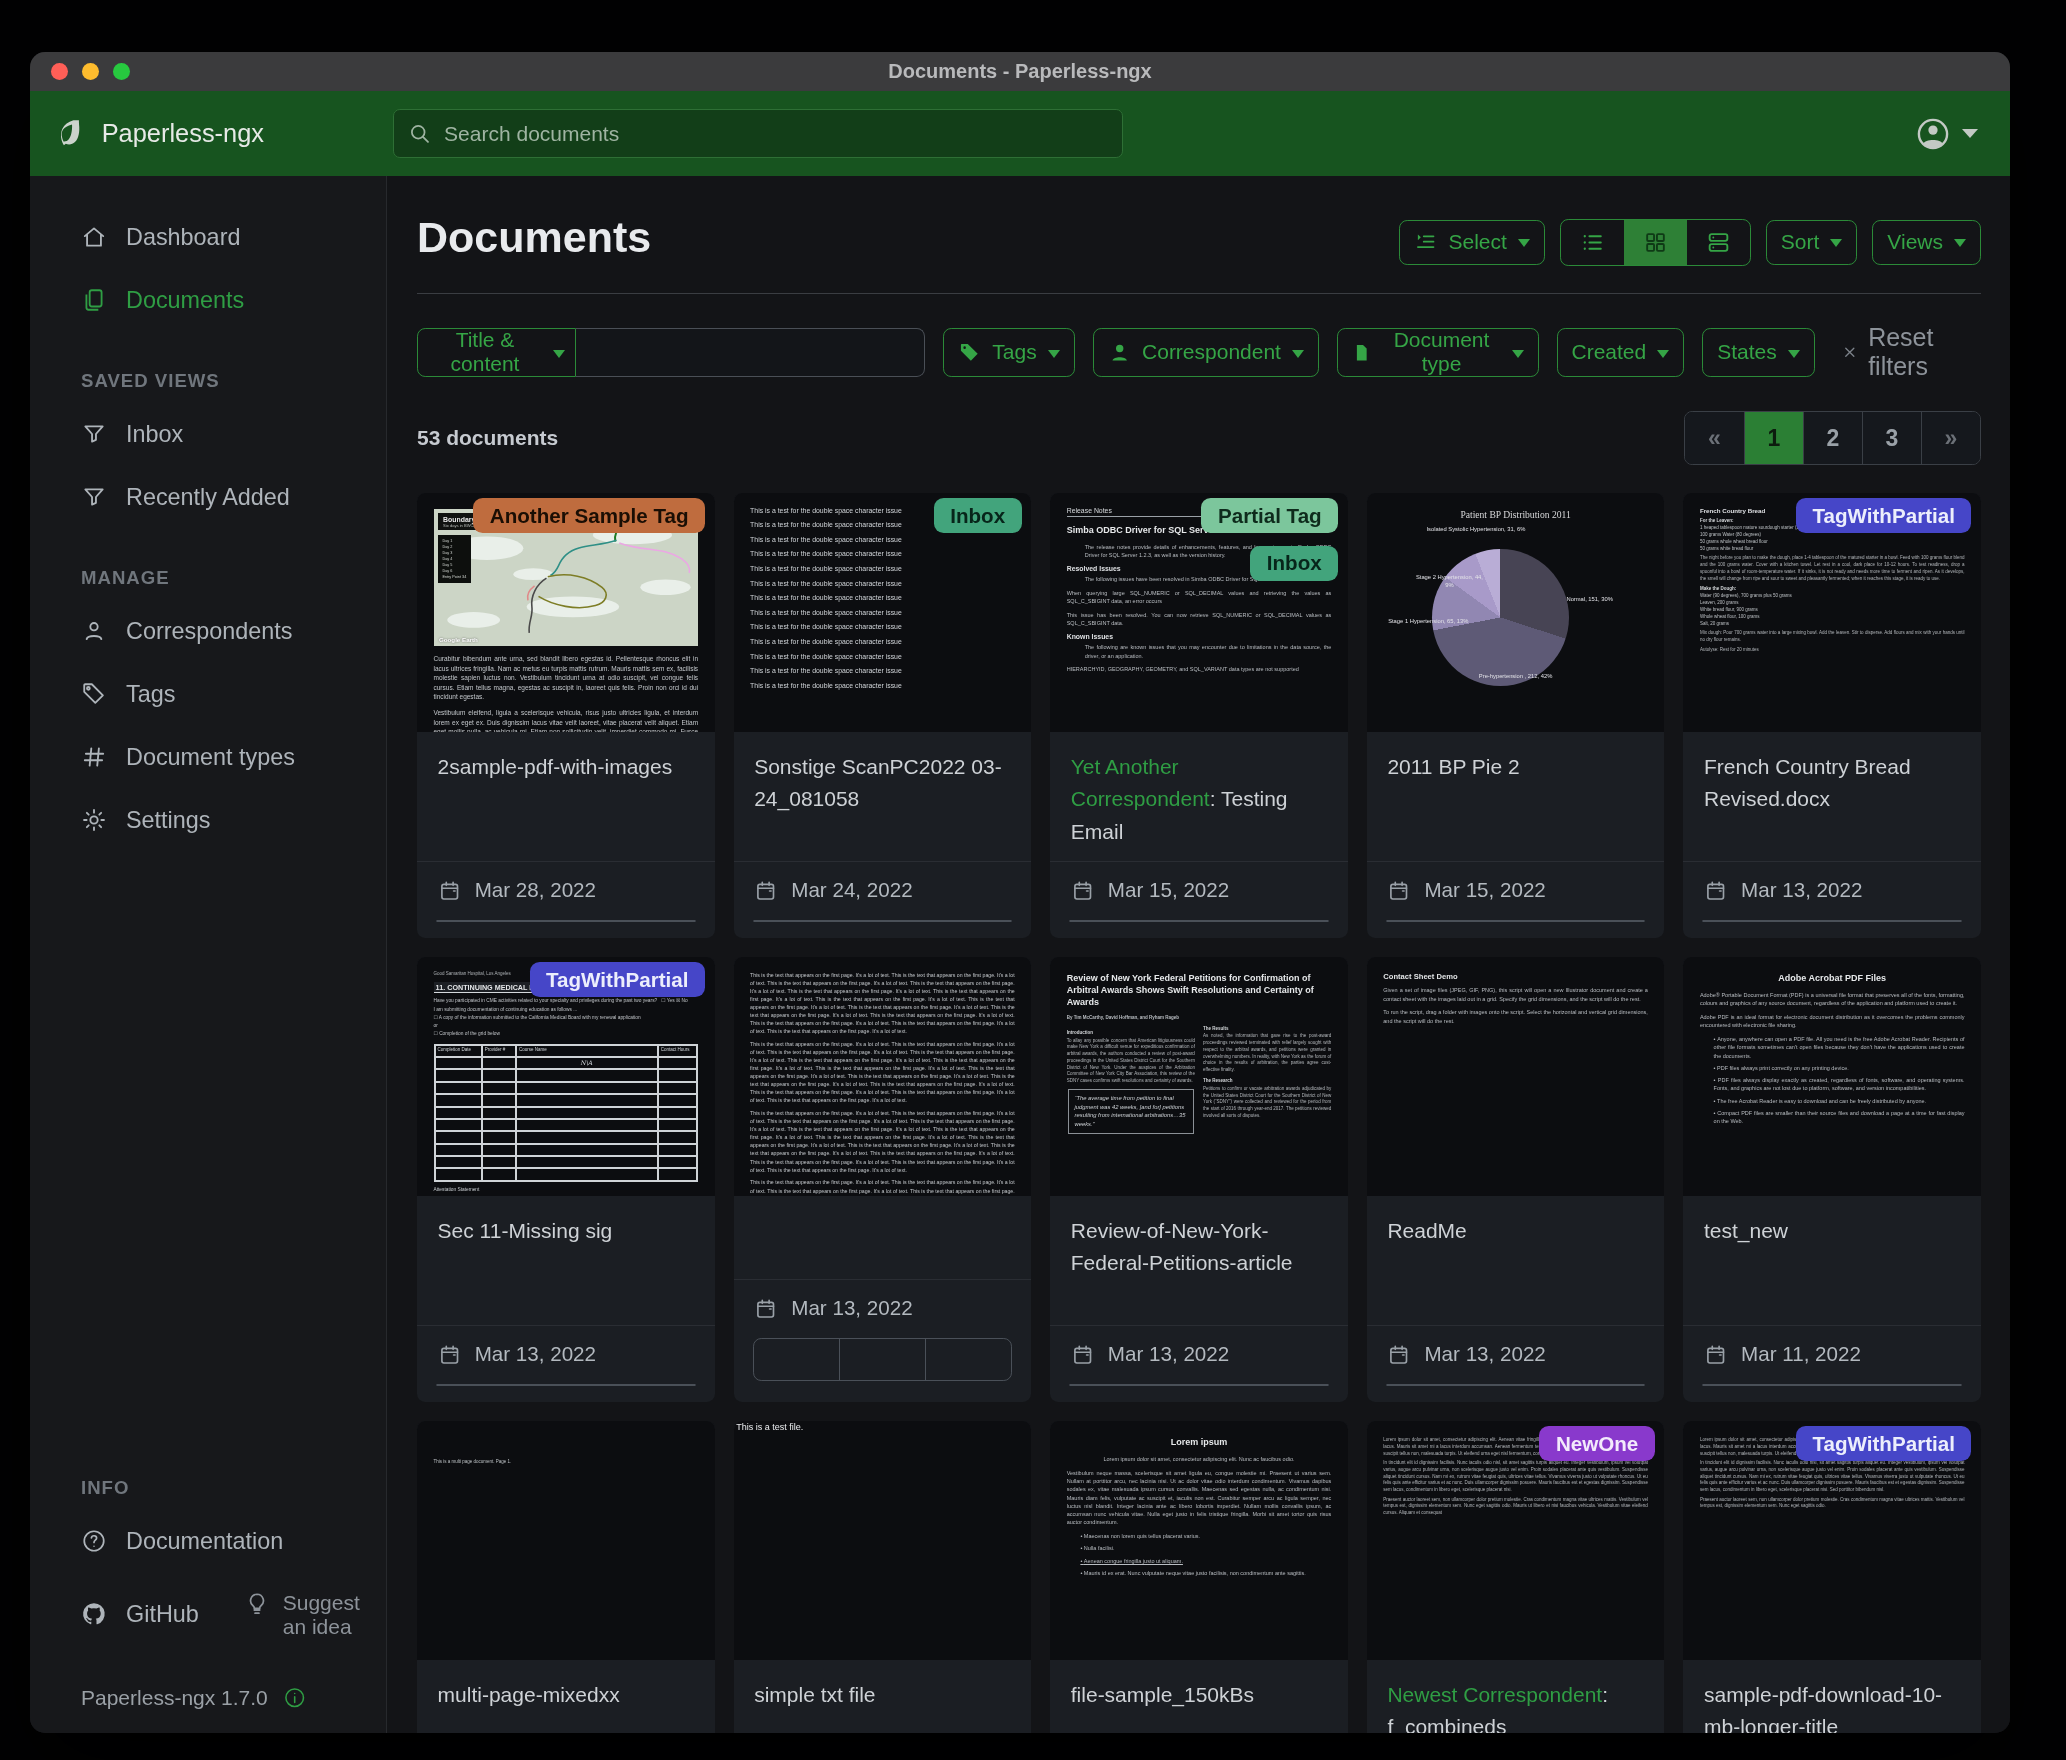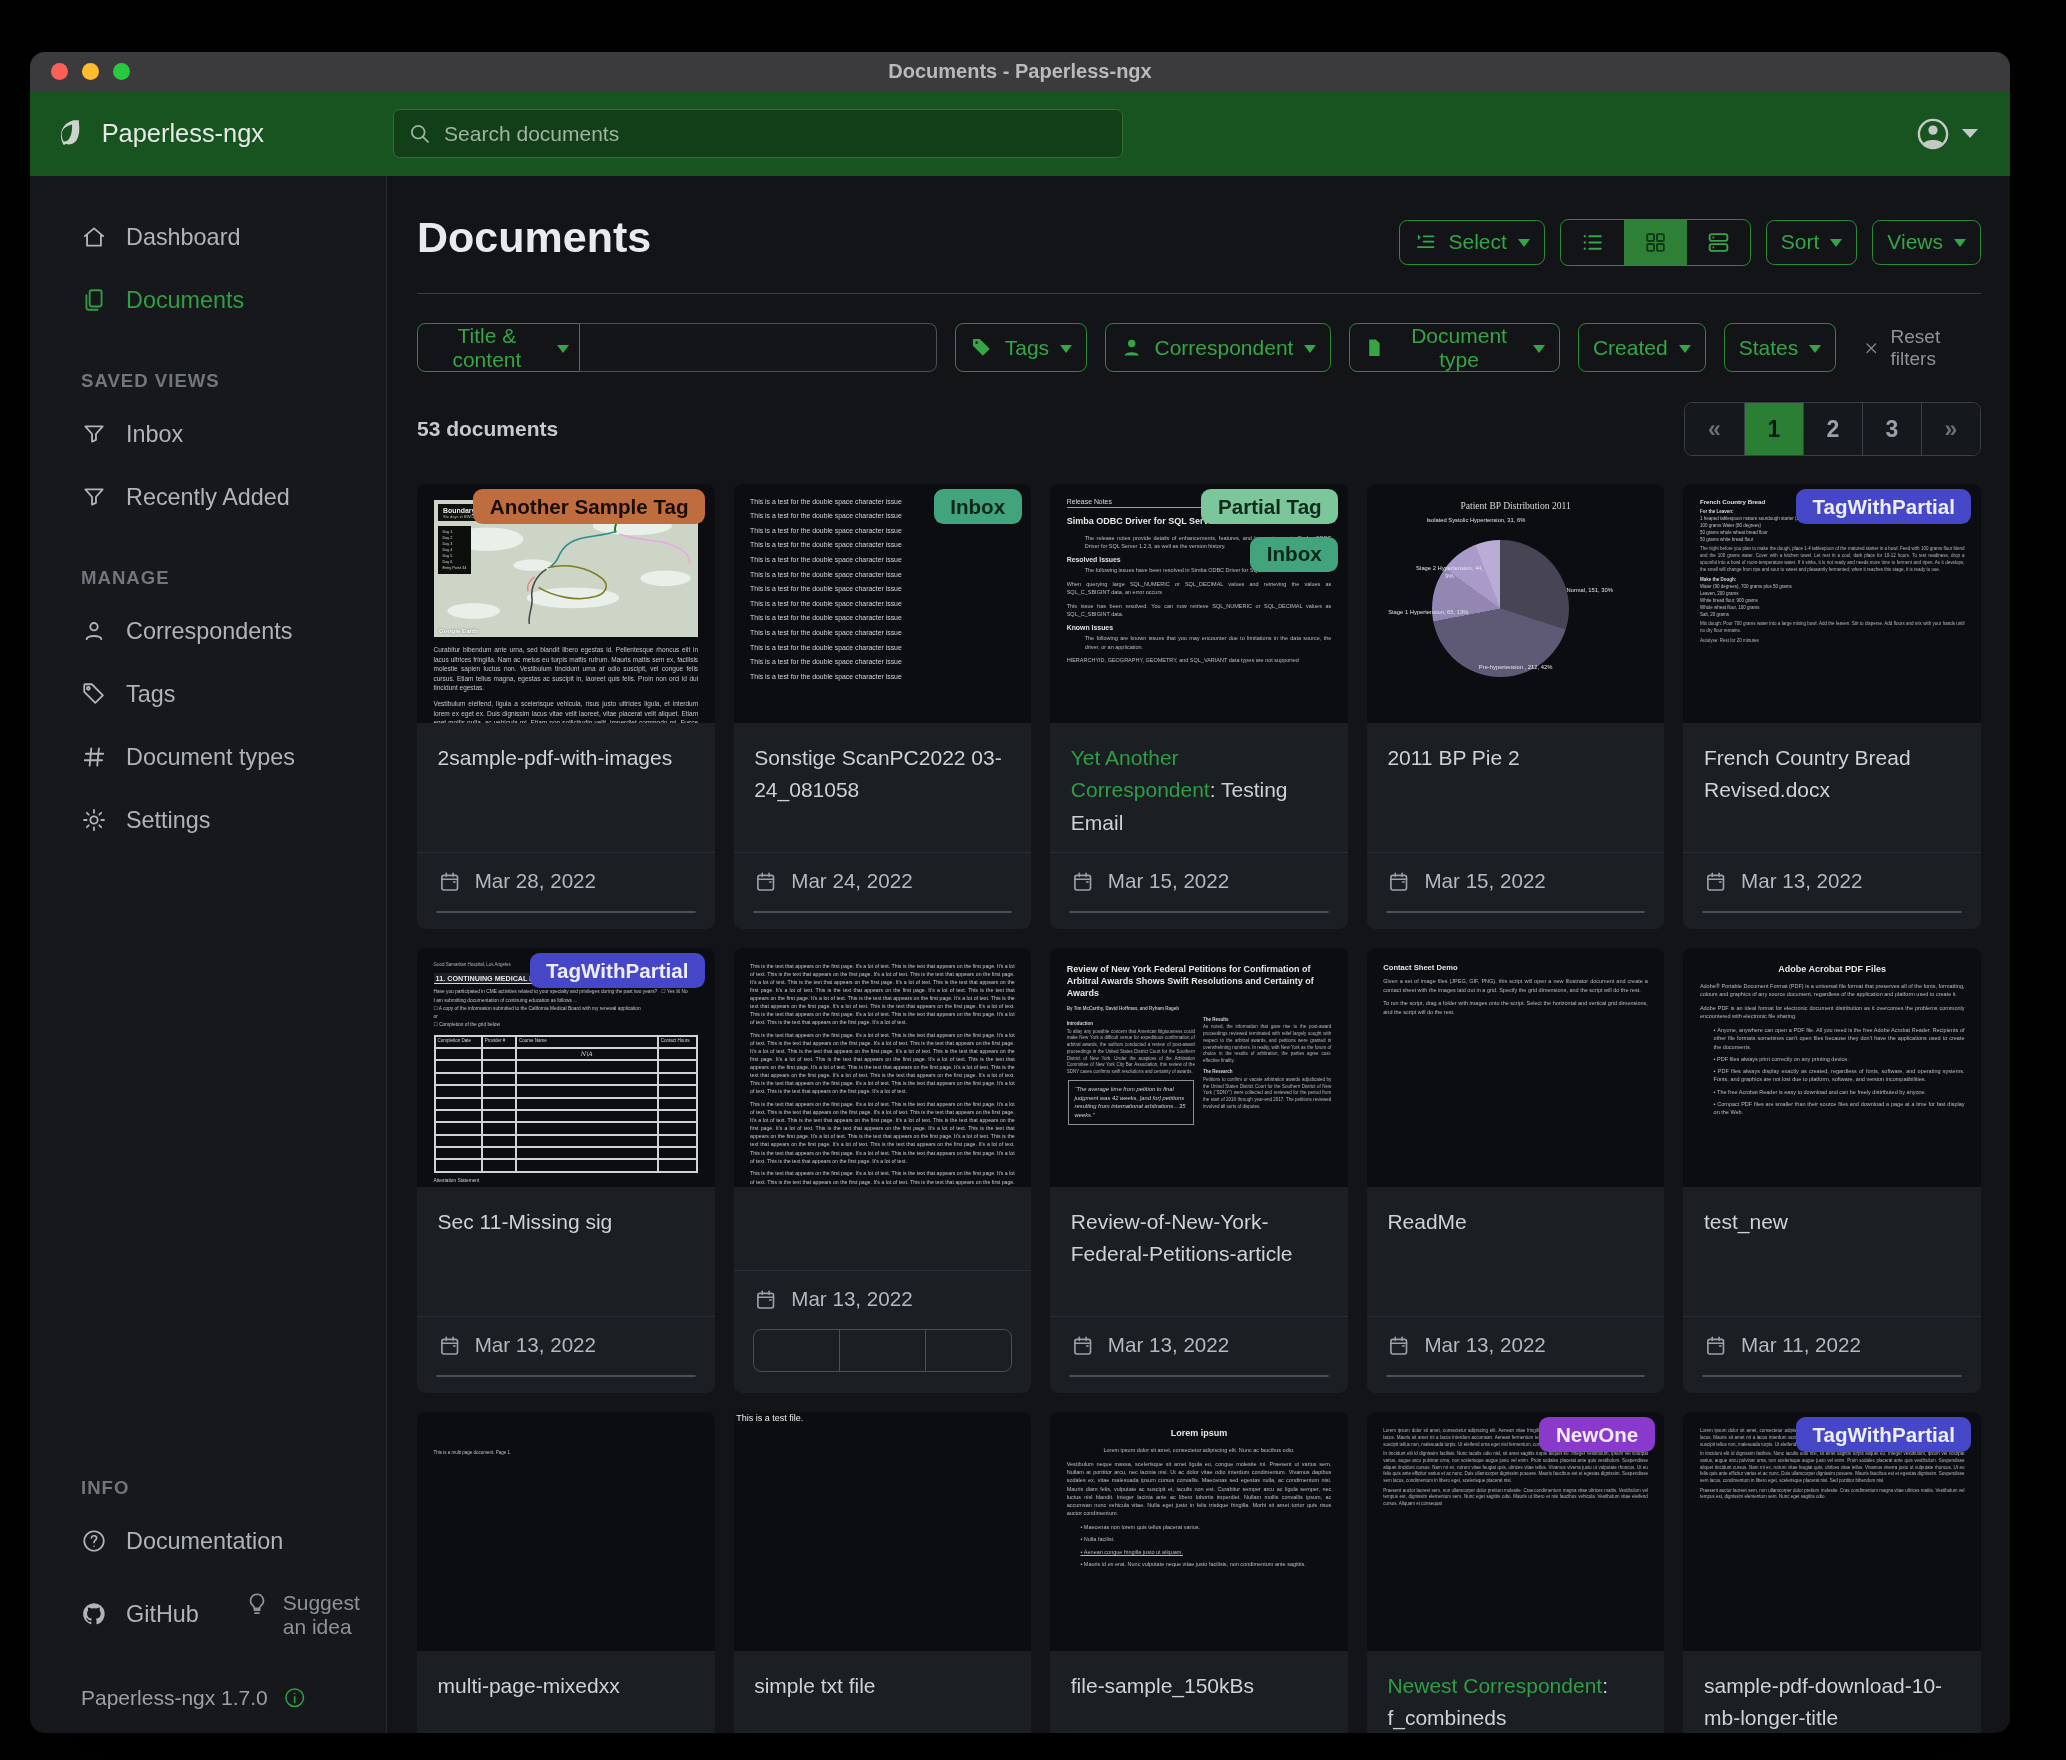--- a/index.html
+++ b/index.html
@@ -51,21 +51,21 @@
   .btn-seg.active{background:#2e8036;color:#0f3a16;}
   .head-divider{height:1.4px;background:#3a3d42;margin:27.5px 0 29px;flex:none;}
   
   .filters{display:flex;align-items:center;gap:18px;flex:none;}
   .input-group{display:flex;height:49px;}
   .ig-btn{border:1.4px solid #2b8a38;color:#35a546;border-radius:8.2px 0 0 8.2px;display:flex;align-items:center;gap:11px;
           padding:0 10px;font-size:21px;background:transparent;cursor:pointer;}
   .ig-input{width:363px;background:#131519;border:1.4px solid #4a4f56;border-left:none;border-radius:0 8.2px 8.2px 0;
             color:#d0d4d8;font-size:20.6px;padding:0 15px;outline:none;font-family:inherit;}
   .filter-btn{height:49px;}
-  .reset{display:flex;gap:9.6px;color:#8d939a;font-size:19px;align-items:center;margin-left:8.2px;cursor:pointer;}
+  .reset{display:flex;gap:9.6px;color:#8d939a;font-size:25px;align-items:center;margin-left:8.2px;cursor:pointer;}
   .reset svg{width:20.6px;height:20.6px;color:#7c828a;}
   
   .meta-row{display:flex;align-items:center;justify-content:space-between;margin:30px 0 27.5px;flex:none;font-weight:bold;}
   .count{color:#c6cad0;font-size:21px;}
   .pager{display:flex;border:1.4px solid #3a3f46;border-radius:8.2px;overflow:hidden;}
   .page-btn{min-width:59px;height:52px;display:flex;align-items:center;justify-content:center;background:#15181d;
             color:#9aa1a8;font-size:23px;border-left:1.4px solid #3a3f46;cursor:pointer;box-sizing:border-box;}
   .page-btn:first-child{border-left:none;}
   .page-btn.prev,.page-btn.next{color:#6b7077;}
   .page-btn.active{background:#2b7f34;color:#0c1c0e;}

